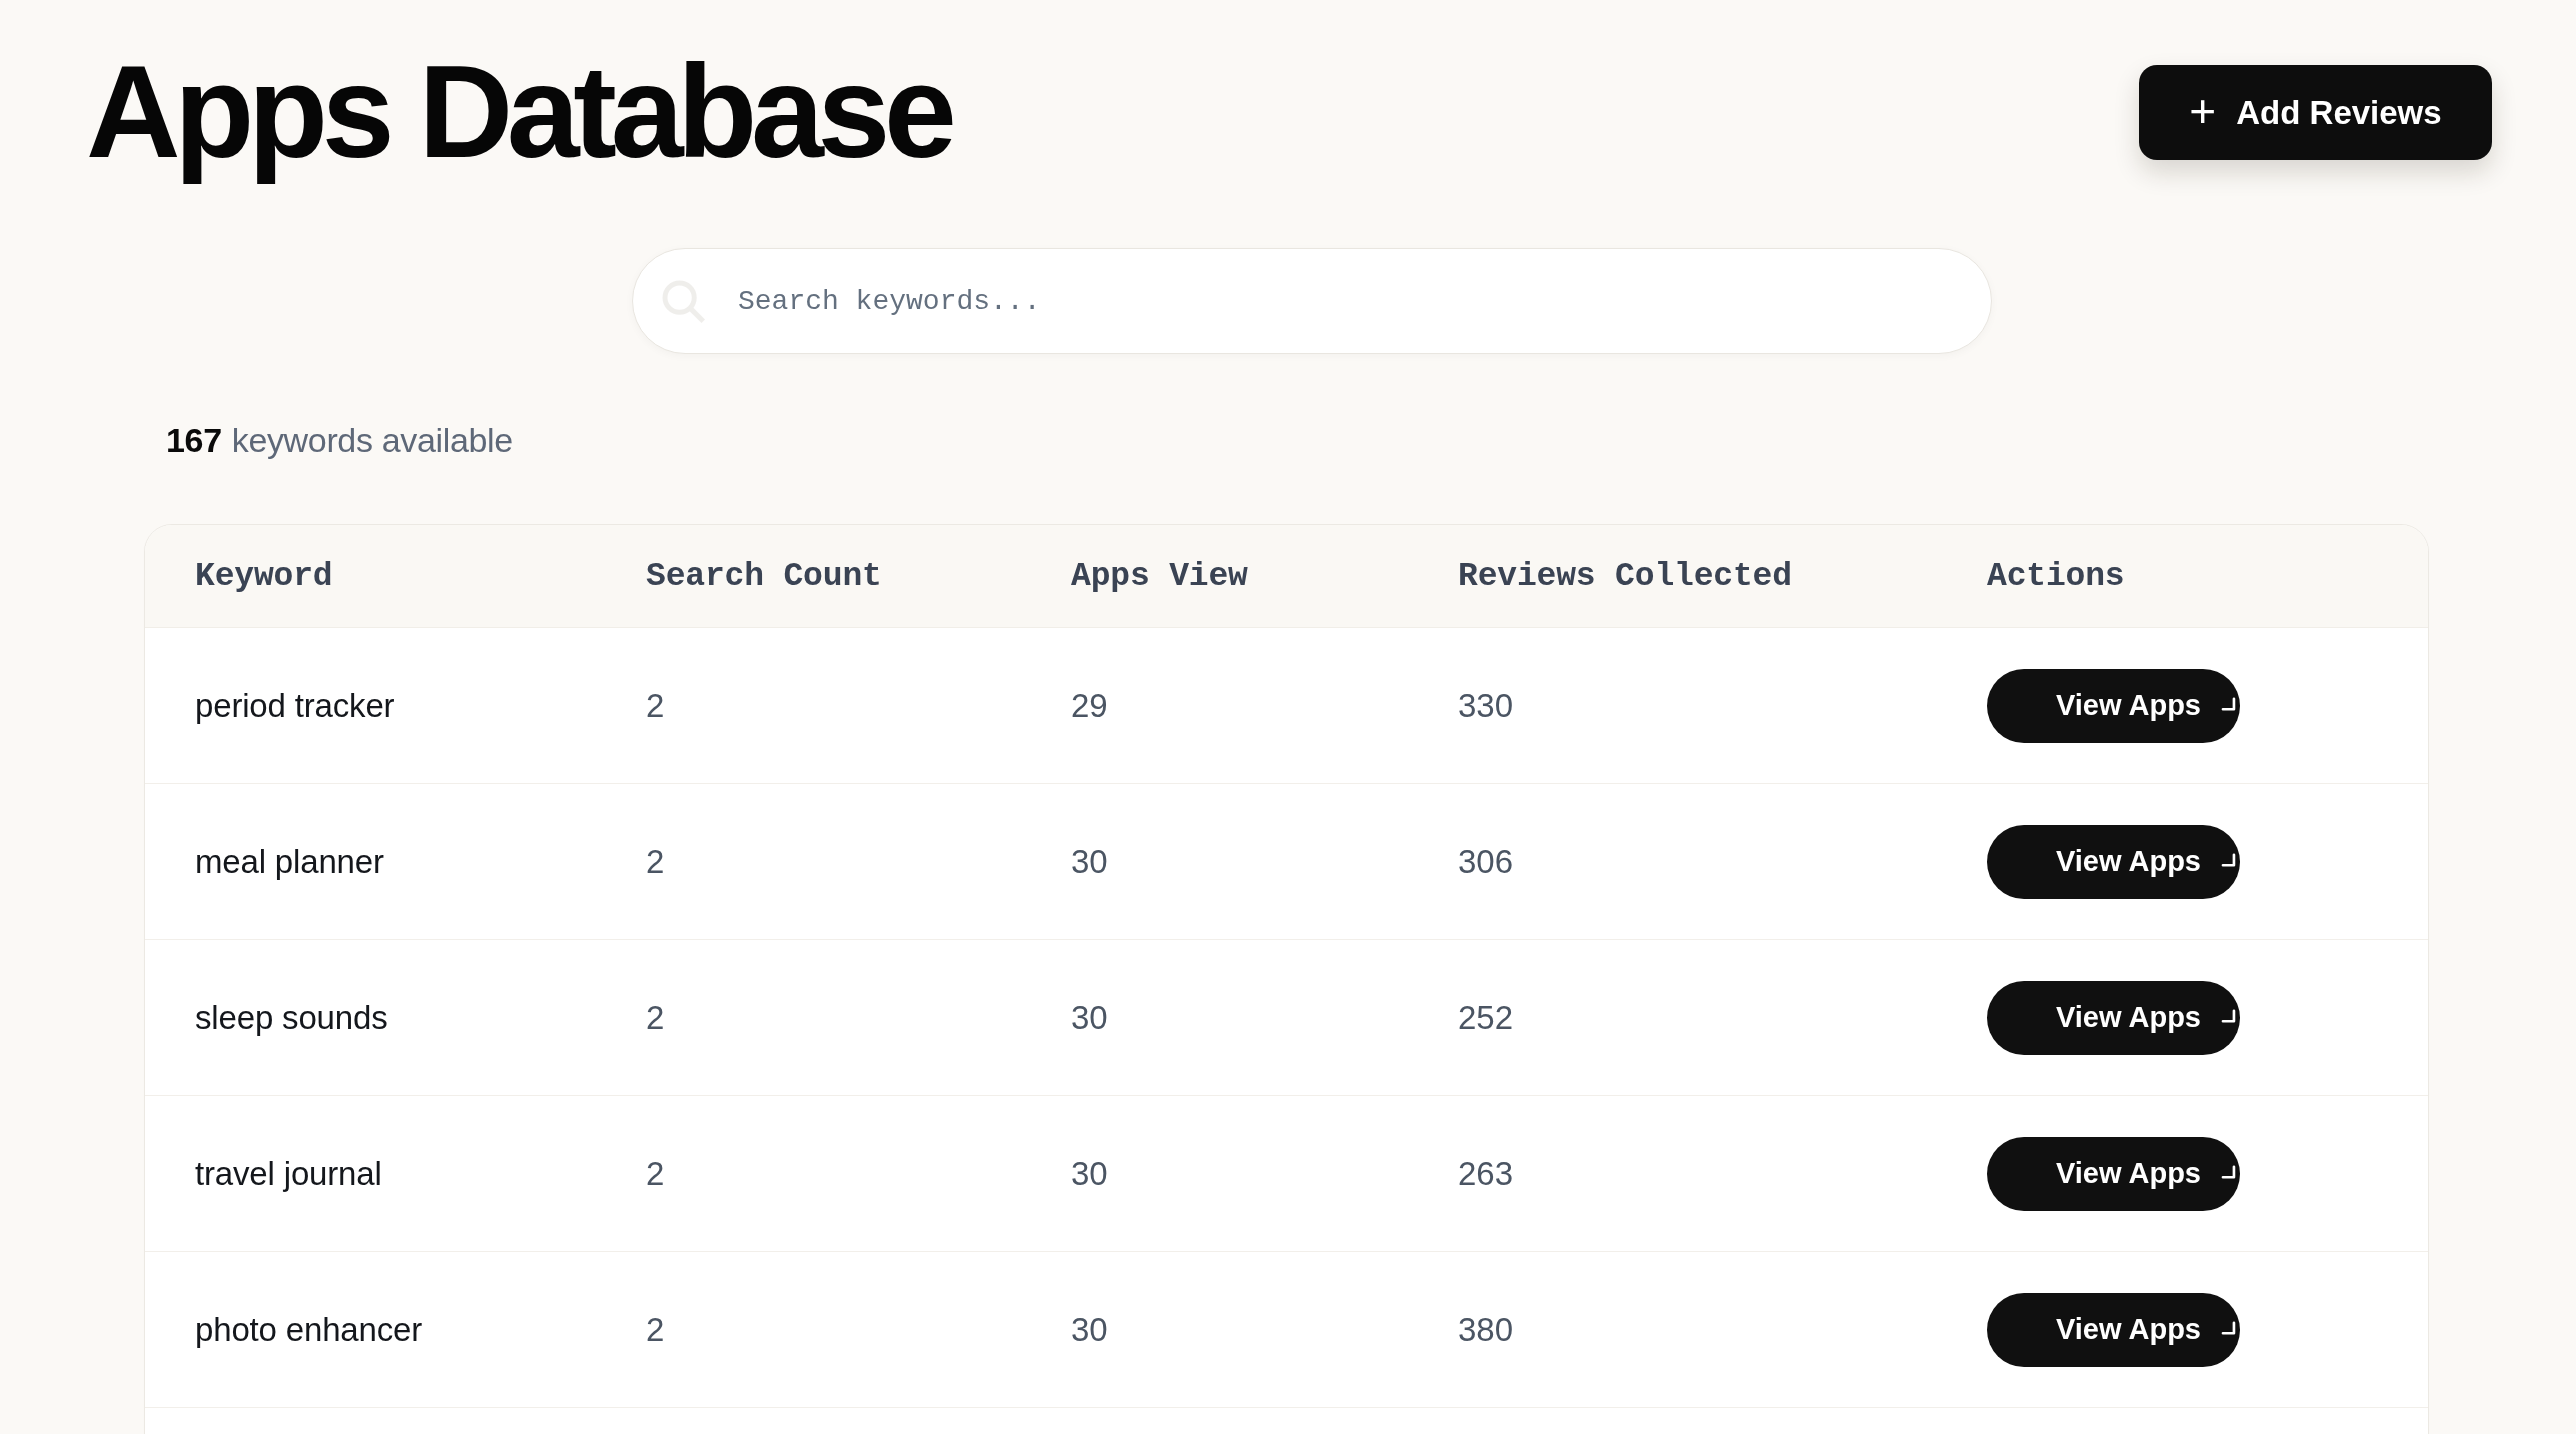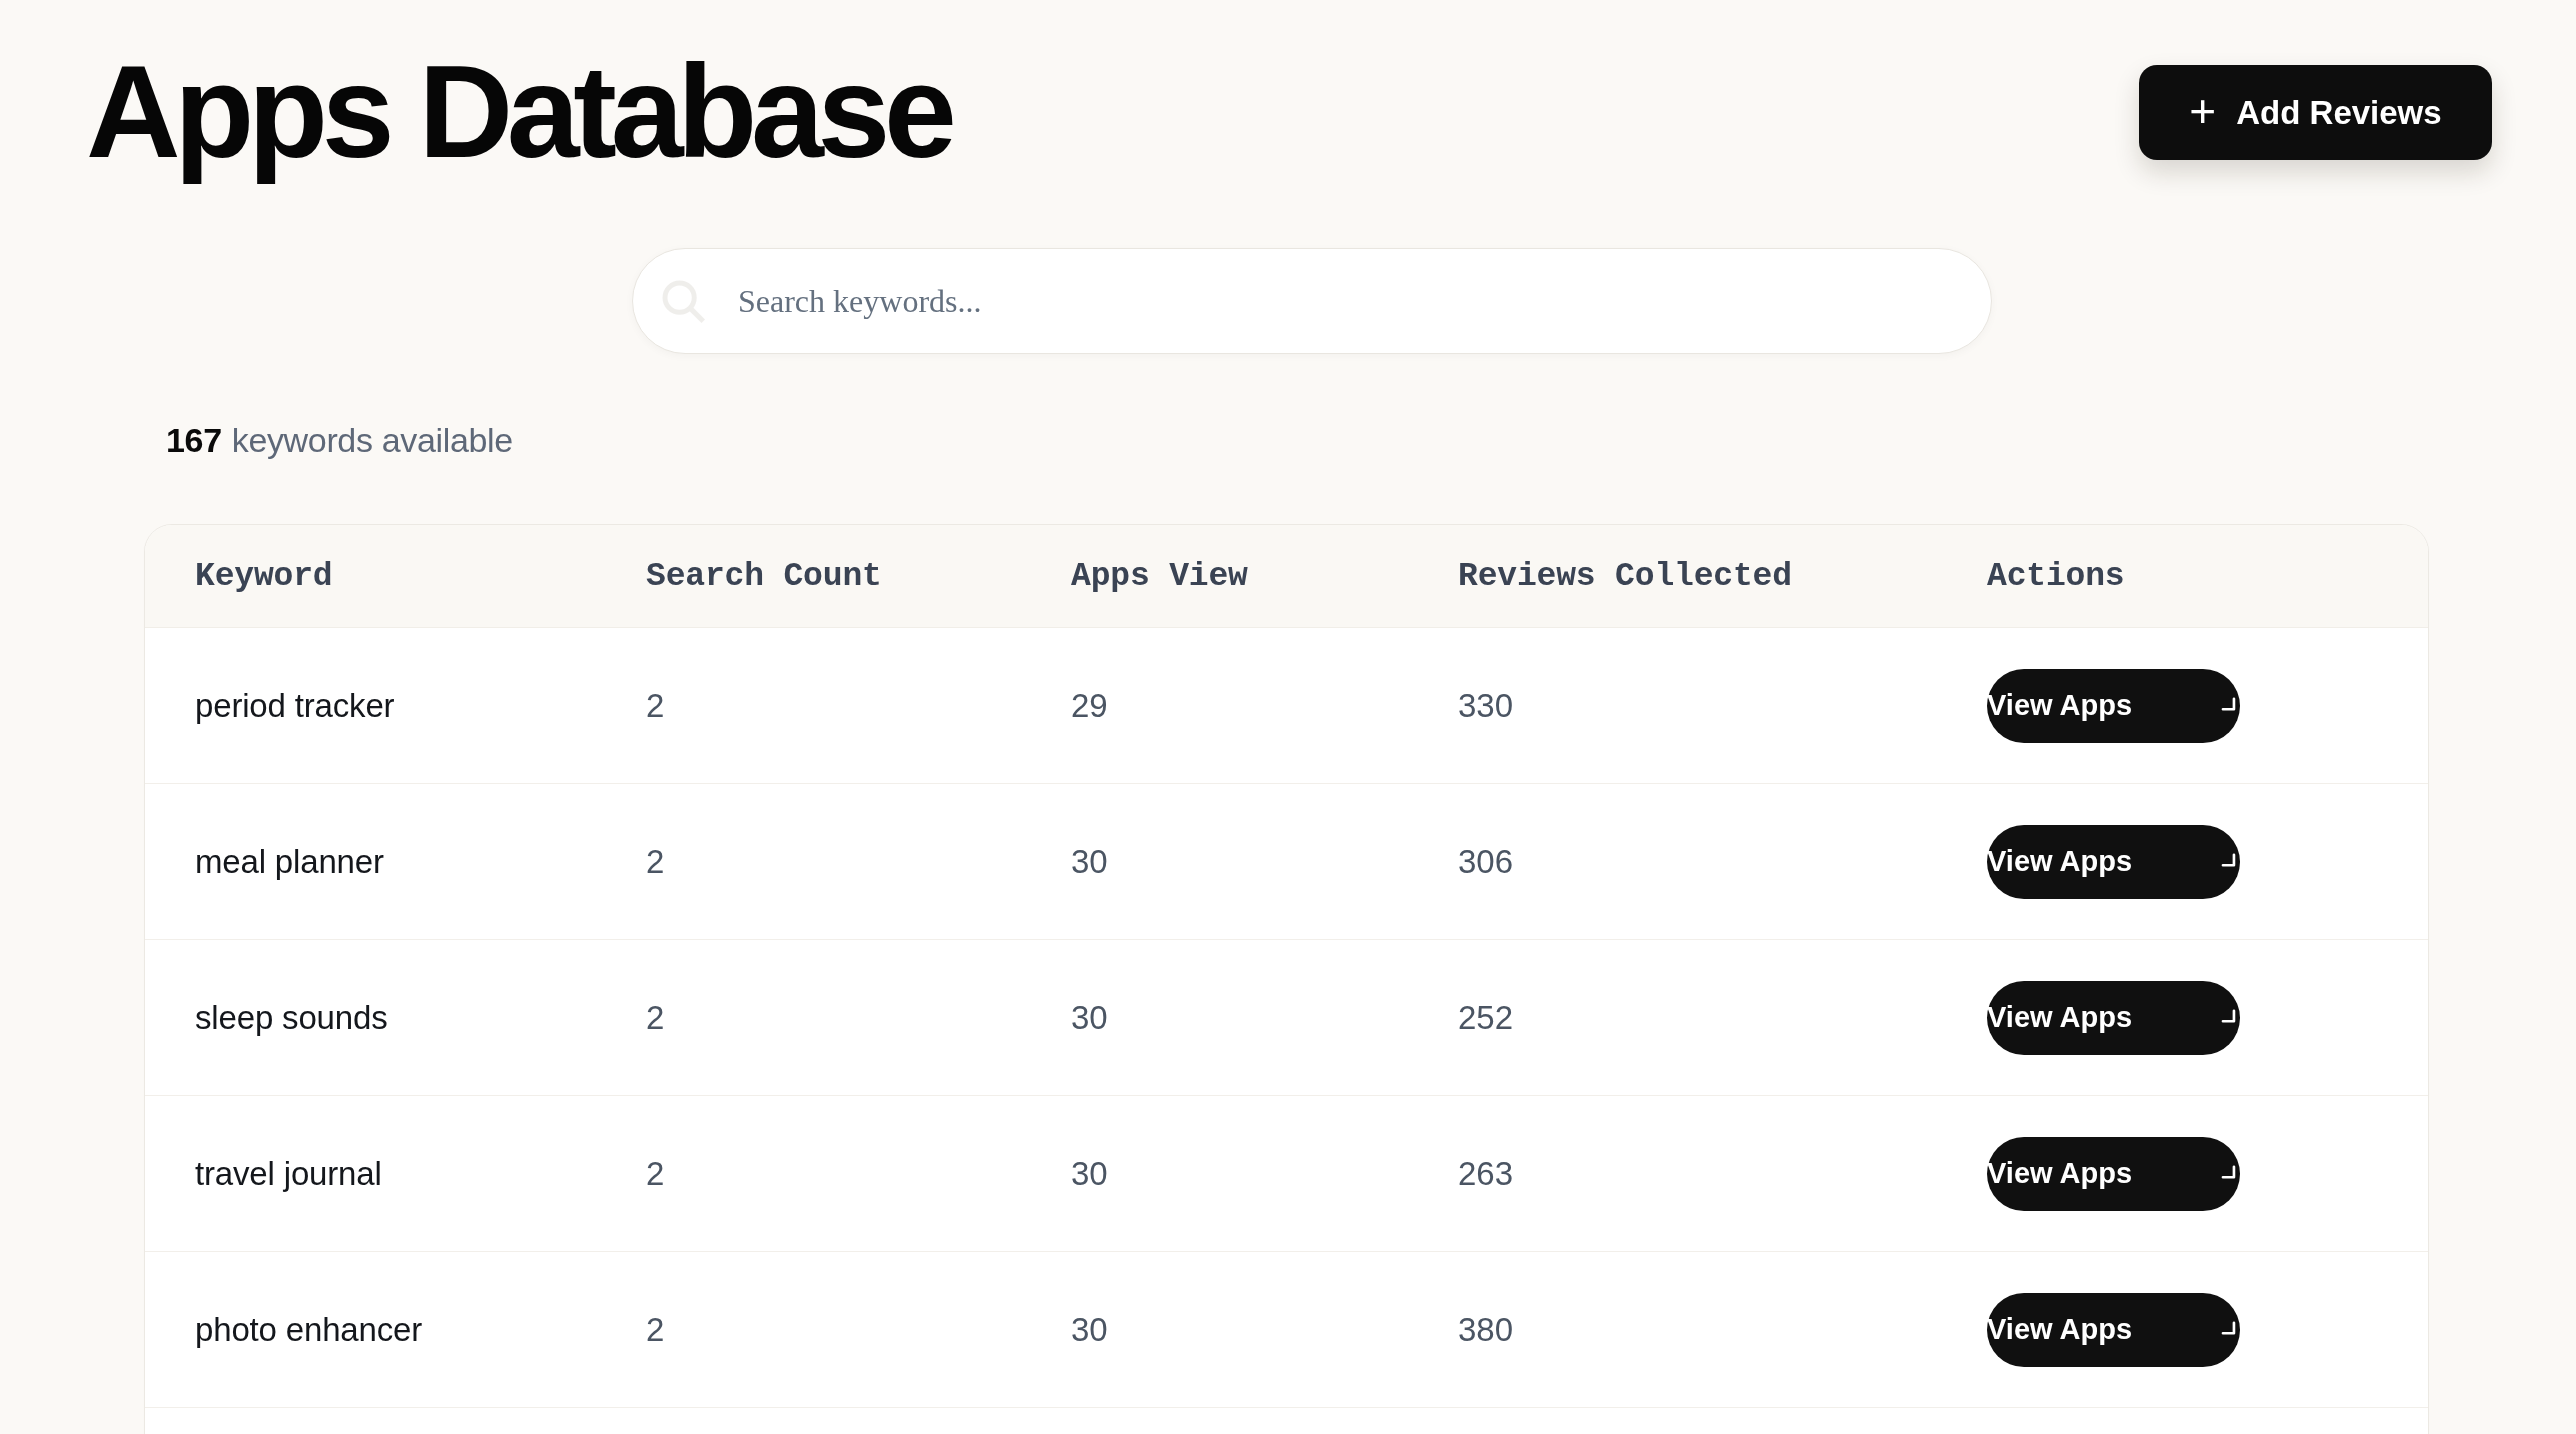--- a/index.html
+++ b/index.html
@@ -30,21 +30,21 @@
   }
   .add-btn .plus { font-size:46px; font-weight:400; line-height:1; margin-top:-4px; }
 
   
   .search-wrap { position:absolute; left:632px; top:248px; width:1360px; height:106px; }
   .search-input {
     width:100%; height:100%;
     border:1.5px solid #E9E6E0; border-radius:54px;
     background:#FFFFFF;
     padding:0 44px 0 105px;
-    font-family:Liberation Serif, serif; font-size:32px; color:#1F2430;
+    font-family:Liberation Mono, monospace; font-size:28px; color:#1F2430;
     box-shadow:0 2px 8px rgba(30,22,8,0.035);
     outline:none;
   }
   .search-input::placeholder { color:#64707F; opacity:1; }
   .search-icon {
     position:absolute; left:24px; top:50%; transform:translateY(-50%);
     width:54px; height:54px; opacity:0.10; pointer-events:none;
   }
 
   
@@ -82,21 +82,21 @@
     height:156px;
     border-bottom:1px solid #F2EFEA;
     font-size:33px;
   }
   .cell-keyword { color:#14171C; font-weight:500; letter-spacing:-0.005em; }
   .cell-num { color:#4B5563; }
   .view-btn {
     width:253px; height:74px;
     background:#101010; color:#FFFFFF;
     border:none; border-radius:40px;
-    display:inline-flex; align-items:center; justify-content:space-between; gap:17px;
+    display:inline-flex; align-items:center; justify-content:flex-end; gap:17px;
     font-family:inherit; font-size:29px; font-weight:700;
     cursor:pointer;
   }
   .view-btn svg { display:block; }
   .row-partial { height:60px; background:#FFFFFF; }
 </style>
 </head>
 <body>
 
 <h1 class="page-title">Apps Database</h1>

